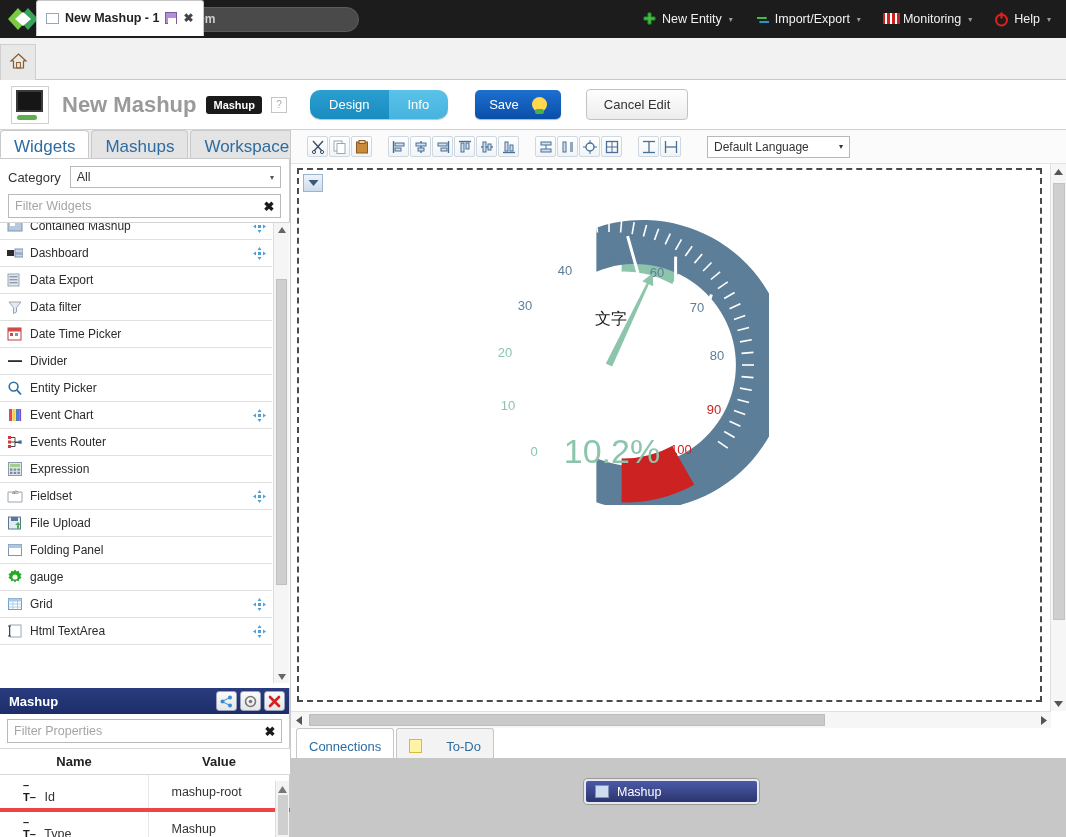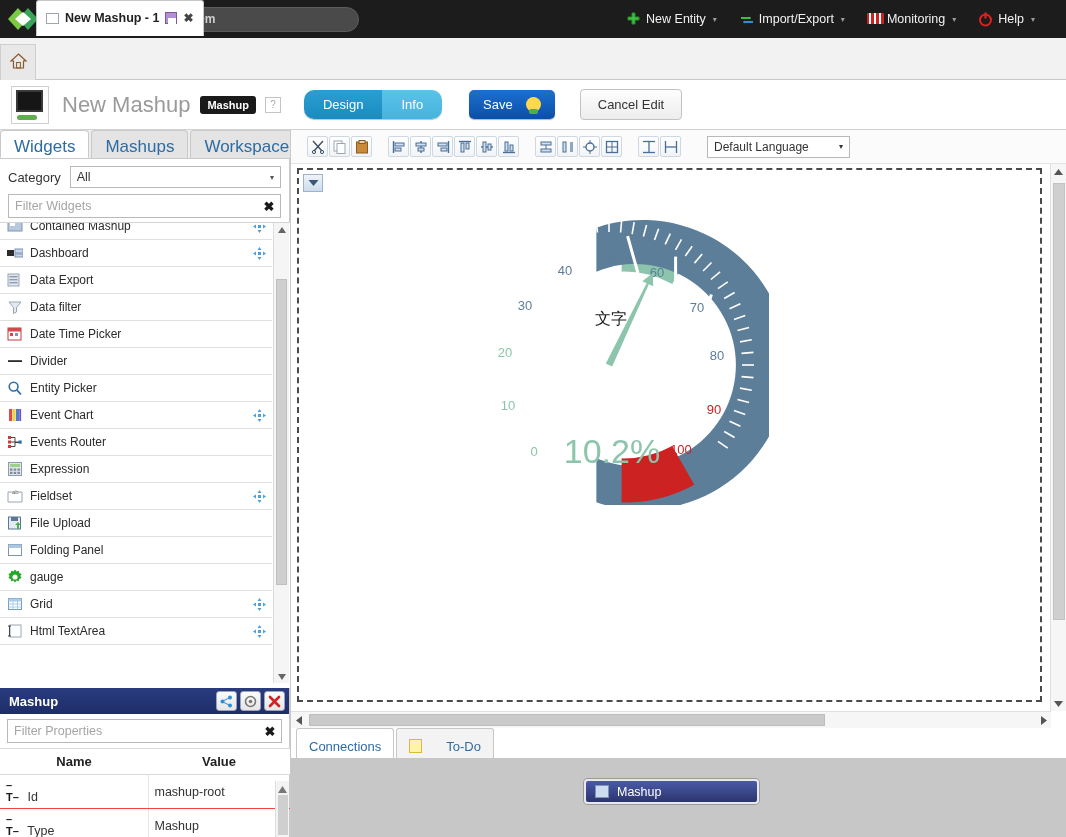--- a/index.html
+++ b/index.html
@@ -22,21 +22,21 @@
   .brand-name {
     color: #fff; font-size: 23px; margin-left: 9px; letter-spacing: -0.3px;
     font-family: "DejaVu Sans", sans-serif; font-weight: 400;
   }
   .search-pill {
     margin-left: 26px; width: 172px; height: 25px; border-radius: 13px;
     background: #4a4a4a; border: 1px solid #5d5d5d; display: flex; align-items: center;
     padding: 0 10px;
   }
   .search-pill span { color: #cfcfcf; font-size: 12px; font-weight: bold; }
-  .topnav { margin-left: auto; display: flex; align-items: center; padding-right: 20px; text-align: right; }
+  .topnav { margin-left: auto; display: flex; align-items: center; padding-right: 4px; text-align: right; }
   .topnav-item {
     display: flex; align-items: center; gap: 5px; color: #f2f2f2;
     font-size: 12.5px; padding: 0 11px; height: 38px; cursor: pointer;
   }
   .topnav-item .caret { color: #9a9a9a; font-size: 8px; margin-left: 2px; }
   .nav-ico { width: 15px; height: 15px; display: inline-block; position: relative; }
 
   
   .tabstrip {
     position: absolute; top: 38px; left: 0; width: 1066px; height: 42px;
@@ -71,21 +71,21 @@
   }
   .mh-icon-screen {
     position: absolute; left: 4px; top: 3px; width: 27px; height: 22px;
     background: #161616; border: 2px solid #3a3a3a;
   }
   .mh-icon-plug {
     position: absolute; left: 5px; bottom: 3px; width: 20px; height: 5px;
     background: #5db04a; border-radius: 3px;
   }
   .mh-title {
-    margin-left: 13px; font-size: 22px; color: #9a9a9a; font-weight: 400;
+    margin-left: 13px; font-size: 22px; color: #9a9a9a; font-weight: 700;
   }
   .mh-badge {
     margin-left: 10px; background: #1a1a1a; color: #fff; font-size: 11px; font-weight: bold;
     padding: 3px 7px; border-radius: 3px;
   }
   .mh-help {
     margin-left: 9px; width: 16px; height: 16px; border: 1px solid #c4c4c4;
     color: #aaa; font-size: 10px; text-align: center; line-height: 14px; cursor: pointer;
   }
   .seg-group { margin-left: 23px; display: flex; border-radius: 10px; overflow: hidden;
@@ -178,21 +178,21 @@
     border: 1px solid #9aa3bd; border-radius: 3px; display: flex; align-items: center;
     justify-content: center; cursor: pointer;
   }
   .props-filter { padding: 5px 7px 5px 7px; background: #fff; }
   .props-table { width: 290px; font-size: 12.5px; border-collapse: collapse; }
   .props-table th {
     font-size: 13px; font-weight: bold; color: #222; padding: 5px 0; background: #fff;
     border-bottom: 1px solid #d9d9d9; border-top: 1px solid #d9d9d9;
   }
   .props-table td {
-    padding: 4px 6px; border-bottom: 1px solid #ef4444; color: #333;
+    padding: 4px 23px; border-bottom: 4px solid #ef4444; color: #333;
   }
   .props-table td.namecell { width: 148px; border-right: 1px solid #e6e6e6; }
   .tico { display:inline-block; width:18px; color:#1a1a1a; font-weight:bold; font-size:11px; }
   .props-vscroll { position:absolute; right:0; top:93px; width:14px; height:56px; background:#f3f3f3; border-left:1px solid #ddd;}
   .props-vthumb { position:absolute; left:2px; top:14px; width:10px; height:40px; background:#cfcfcf;}
 
   
   .canvas-region {
     position: absolute; left: 290px; top: 130px; width: 776px; height: 598px;
     background: #ffffff; border-left: 1px solid #c9c9c9;

